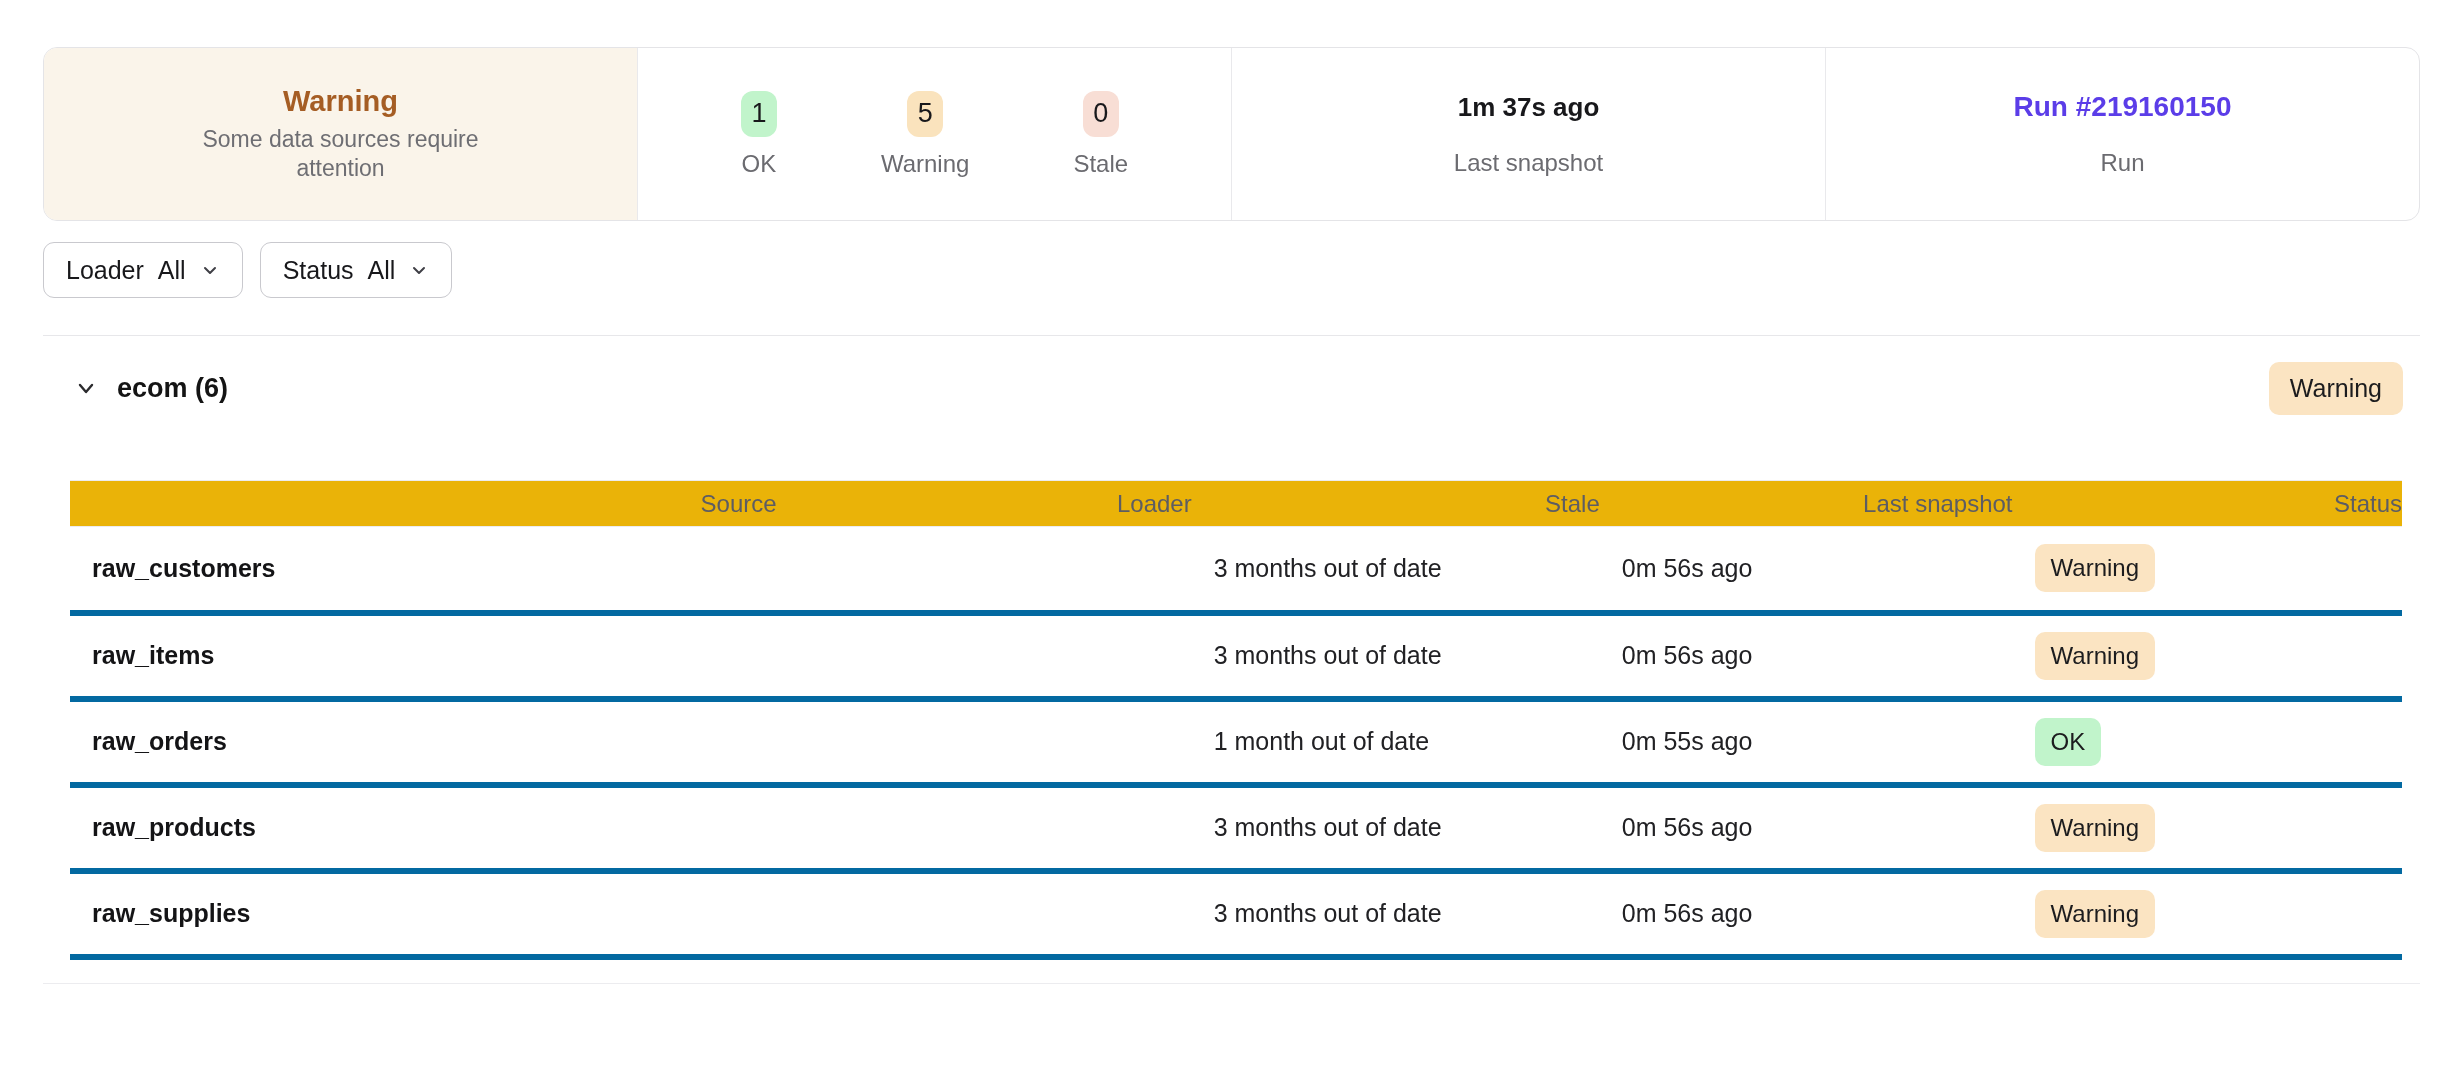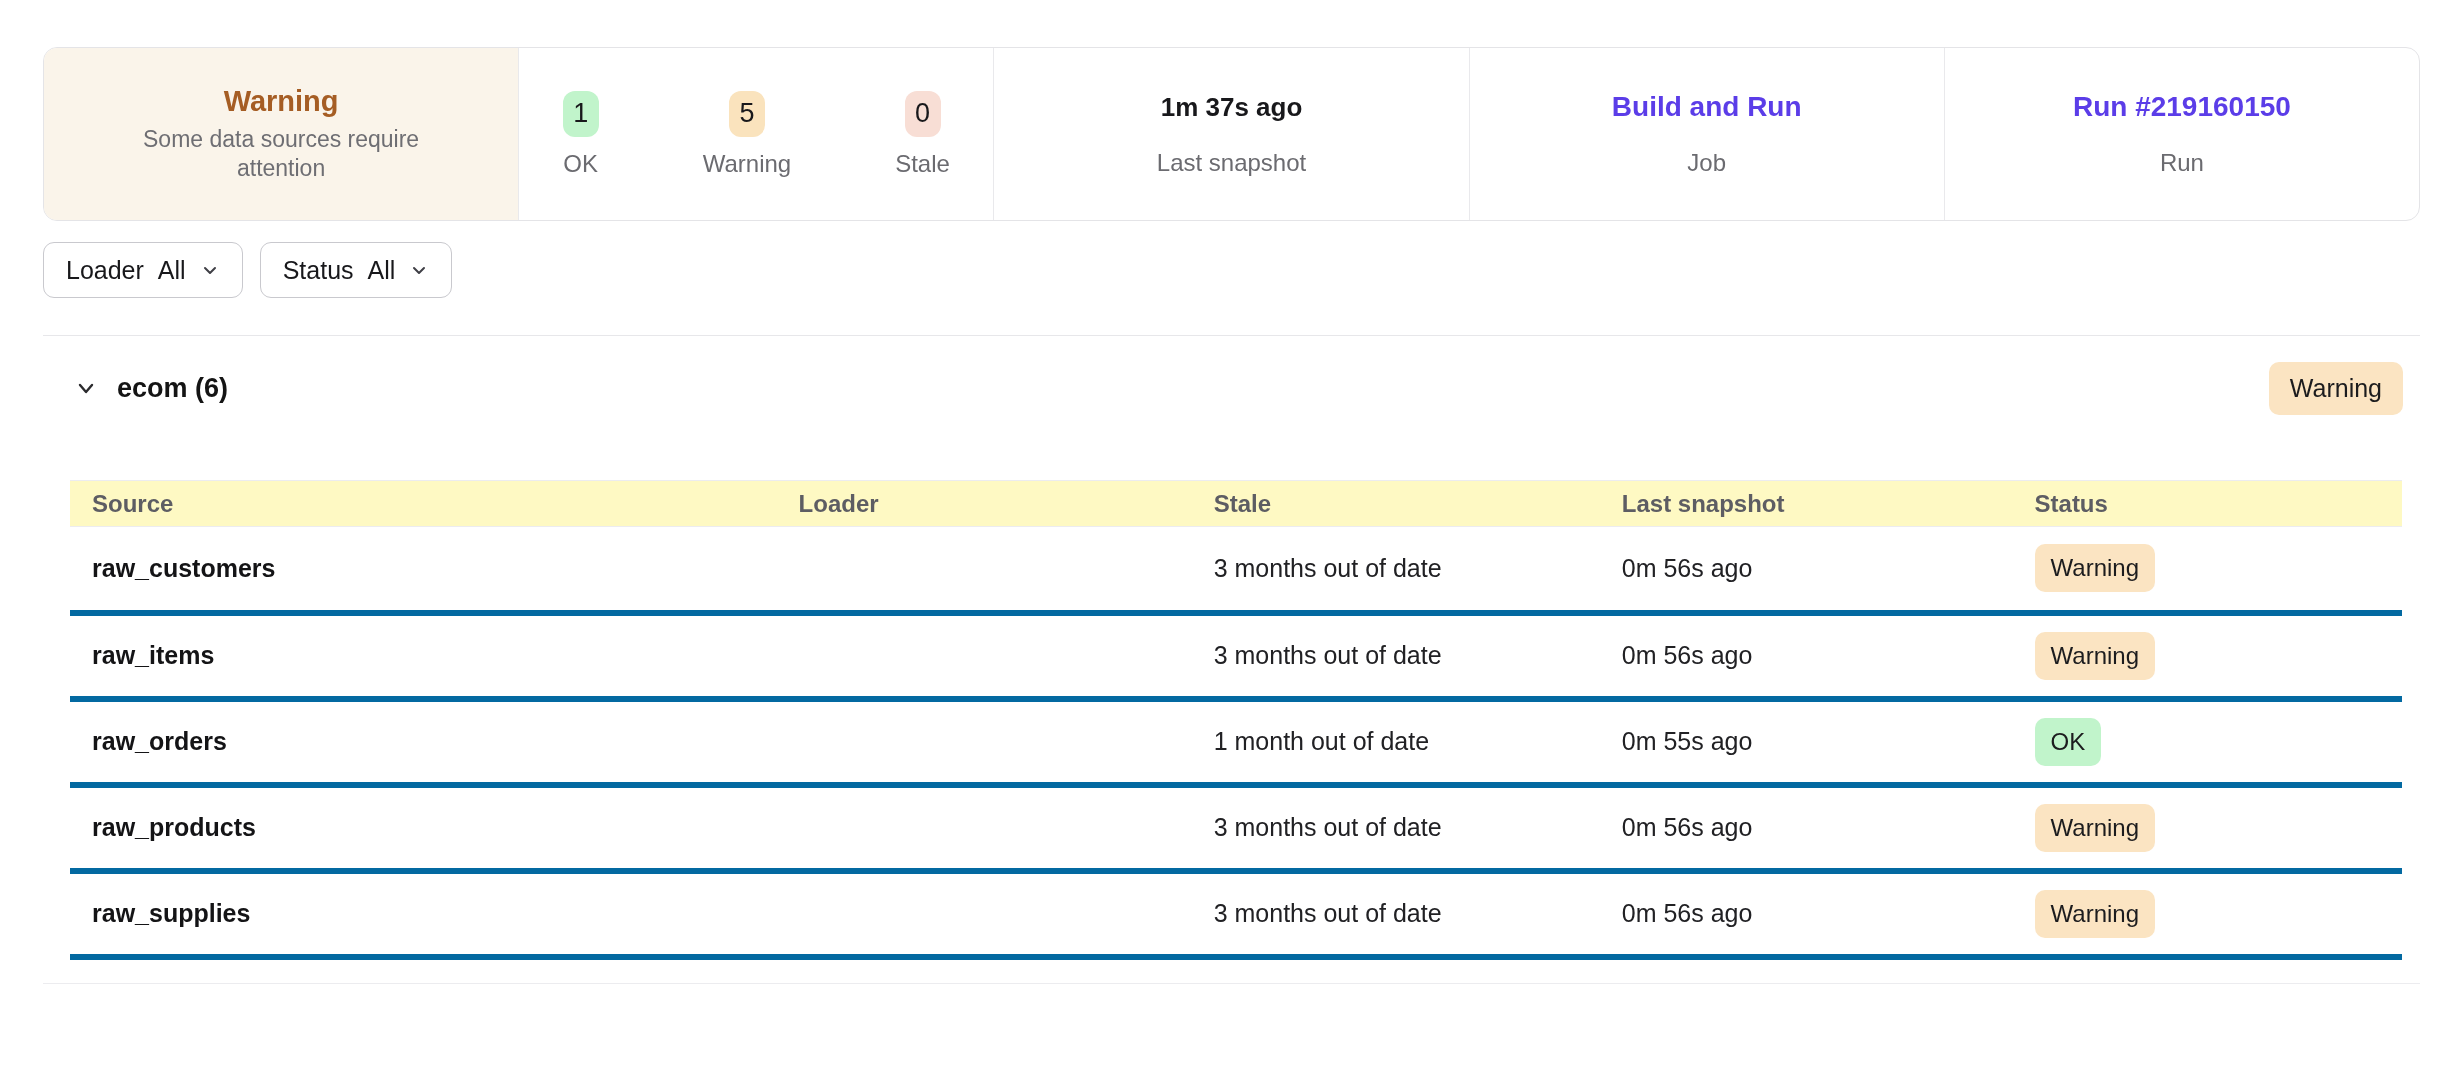--- a/index.html
+++ b/index.html
@@ -67,23 +67,23 @@
   .group-spacer { flex: 1; }
   .group-badge {
     background: #fbe4c2; border-radius: 10px; padding: 12px 21px;
     font-size: 25px; font-weight: 500; color: #1c1c1e;
   }
 
   
   .table-wrap { margin: 64px 18px 0 27px; }
   table { width: 100%; border-collapse: collapse; table-layout: fixed; }
   thead th {
-    background: #fef9c3; height: 46px;
+    background: #eab308; height: 46px;
     border-top: 1px solid #ececef; border-bottom: 1px solid #ececef;
-    font-size: 24px; font-weight: 700; color: #5d5d63; text-align: left;
+    font-size: 24px; font-weight: 400; color: #5d5d63; text-align: right;
     padding-left: 22px;
   }
   tbody td {
     height: 86px; border-bottom: 6px solid #0369a1;
     font-size: 25px; color: #212124; padding-left: 22px; vertical-align: middle;
   }
   tbody td.src { font-weight: 600; color: #141416; }
   .badge {
     display: inline-block; border-radius: 10px; padding: 10px 16px;
     font-size: 24px; font-weight: 500; color: #1c1c1e;
@@ -119,24 +119,20 @@
           <div class="stat-label">Stale</div>
         </div>
       </div>
     </div>
 
     <div class="stat">
       <div class="stat-value">1m 37s ago</div>
       <div class="stat-label">Last snapshot</div>
     </div>
 
-    <div class="stat">
-      <div class="stat-link">Build and Run</div>
-      <div class="stat-label">Job</div>
-    </div>
 
     <div class="stat">
       <div class="stat-link">Run #219160150</div>
       <div class="stat-label">Run</div>
     </div>
   </div>
 
   <div class="filters">
     <button class="filter-btn">
       <span class="f-label">Loader</span>

